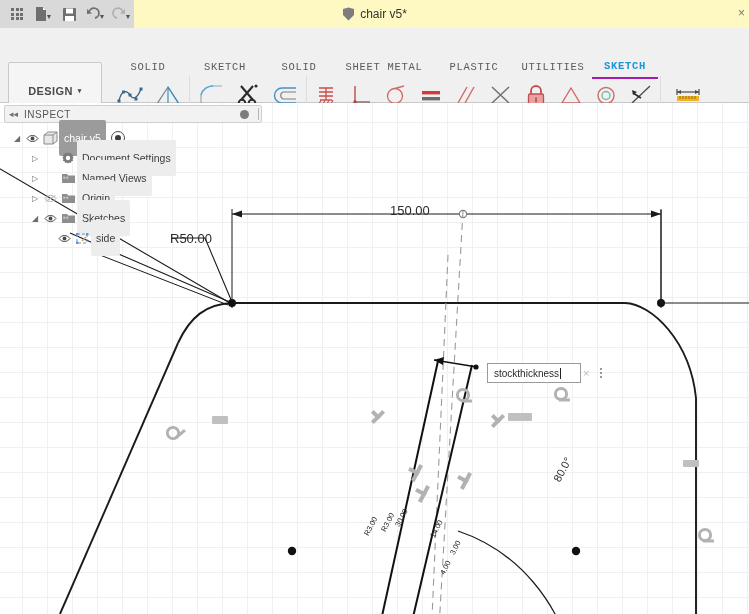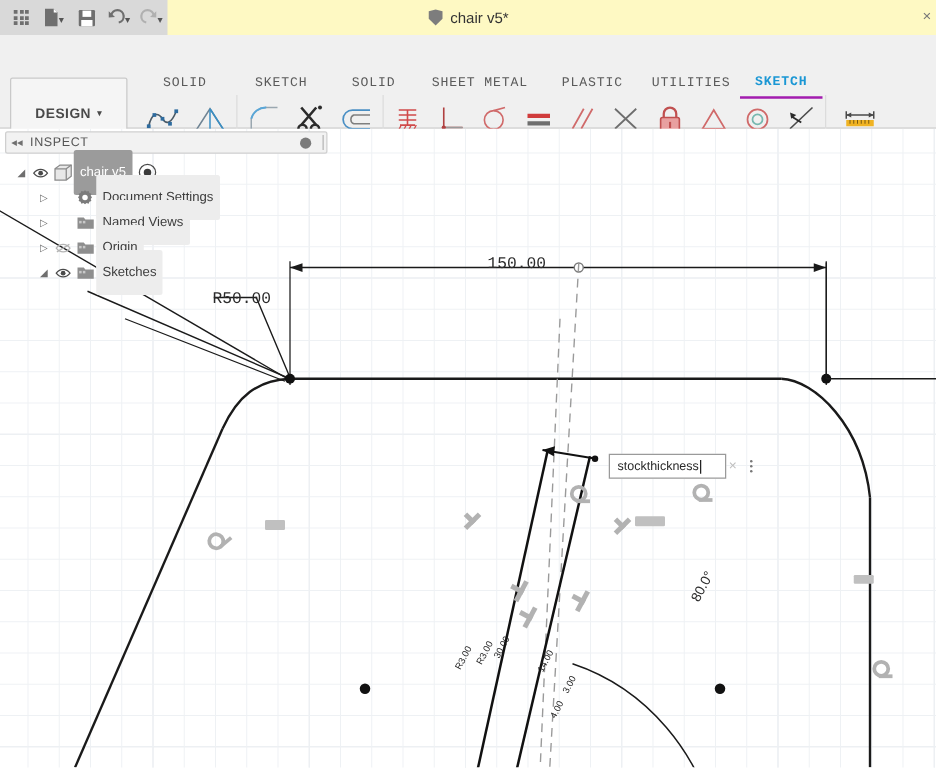--- a/index.html
+++ b/index.html
@@ -121,21 +121,21 @@
   .dimbox .caret { width:1px; height:11px; background:#222; margin-left:1px;}
   .dimbox-x { position:absolute; left:583px; top:260px; width:8px; height:20px;
               color:#bdbdbd; font-size:11px; display:flex; align-items:center;}
   .dimbox-menu { position:absolute; left:594px; top:260px; width:14px; height:20px;
                  display:flex; flex-direction:column; align-items:center;
                  justify-content:center; gap:2px;}
   .dimbox-menu i { width:2px; height:2px; background:#777; display:block;
                    border-radius:50%;}
 
   .dimtext { position: absolute; font-size: 13px; color: #2b2b2b;
-             font-family: Liberation Mono, monospace; white-space: nowrap; }
+             font-family: Liberation Sans, sans-serif; white-space: nowrap; }
   .dimsmall { position:absolute; font-size:9px; color:#2b2b2b; white-space:nowrap;}
   .dimtiny { position:absolute; font-size:7.5px; color:#1f1f1f; white-space:nowrap;}
 </style>
 </head>
 <body>
 
 <div id="app">
 
   <div class="titlebar">
     <div class="tb-left">
@@ -585,16 +585,34 @@
         <svg width="15" height="12" viewBox="0 0 15 12">
             <path d="M1 2 L6 2 L7.3 3.5 L14 3.5 L14 11 L1 11 Z" fill="#8e8e8e"></path>
             <rect x="2.3" y="4.7" width="2" height="2" fill="#c9c9c9"></rect>
             <rect x="5.3" y="4.7" width="2" height="2" fill="#c9c9c9"></rect>
           </svg>
       </span>
       <span class="nlabel chip">Sketches</span>
     </div>
 
 
+    <div class="node" style="padding-left:46px">
+      <span class="eye">
+        <svg width="13" height="9" viewBox="0 0 13 9">
+            <path d="M1 4.5 C4 0.5, 9 0.5, 12 4.5 C9 8.5, 4 8.5, 1 4.5 Z" fill="none" stroke="#4a4a4a" stroke-width="1"></path>
+            <circle cx="6.5" cy="4.5" r="1.9" fill="#4a4a4a"></circle>
+          </svg>
+      </span>
+      <span class="nicon">
+        <svg width="15" height="13" viewBox="0 0 15 13">
+            <path d="M2 2 L12 2 L12 11 L2 11 Z" fill="none" stroke="#5b9bd5" stroke-width="1" stroke-dasharray="3 2"></path>
+            <rect x="1" y="1" width="2.4" height="2.4" fill="#5b9bd5"></rect>
+            <rect x="11" y="1" width="2.4" height="2.4" fill="#5b9bd5"></rect>
+            <rect x="1" y="9.6" width="2.4" height="2.4" fill="#5b9bd5"></rect>
+            <path d="M7 9 L11 5" stroke="#f0a030" stroke-width="1.6"></path>
+          </svg>
+      </span>
+      <span class="nlabel chip">side</span>
+    </div>
 
   </div>
 
 </div>
 
 </body></html>

